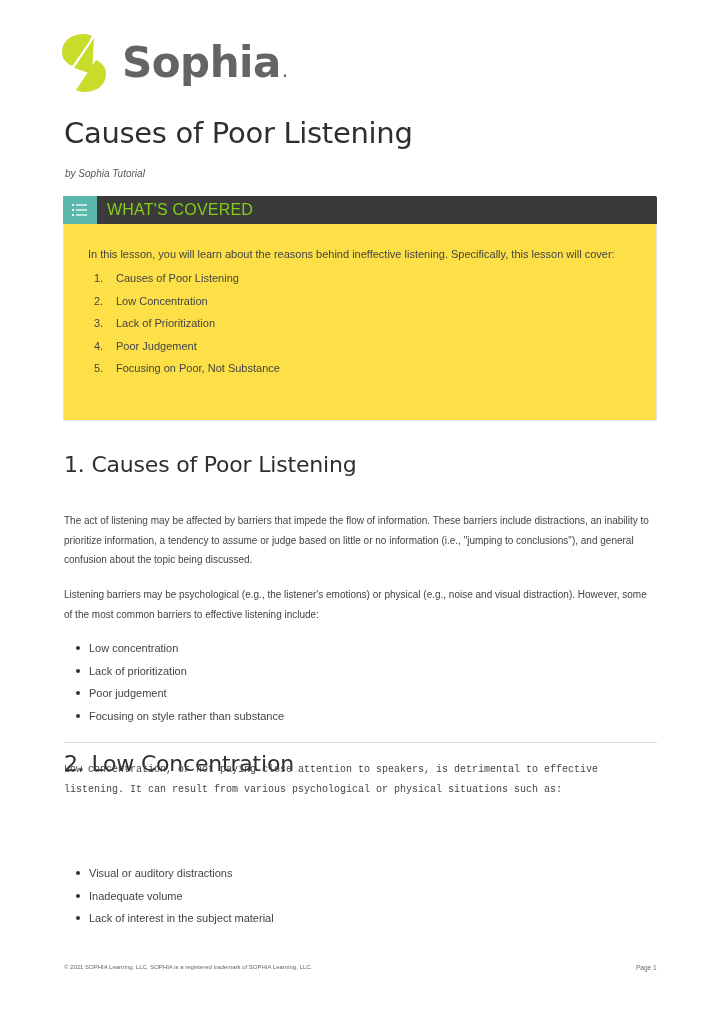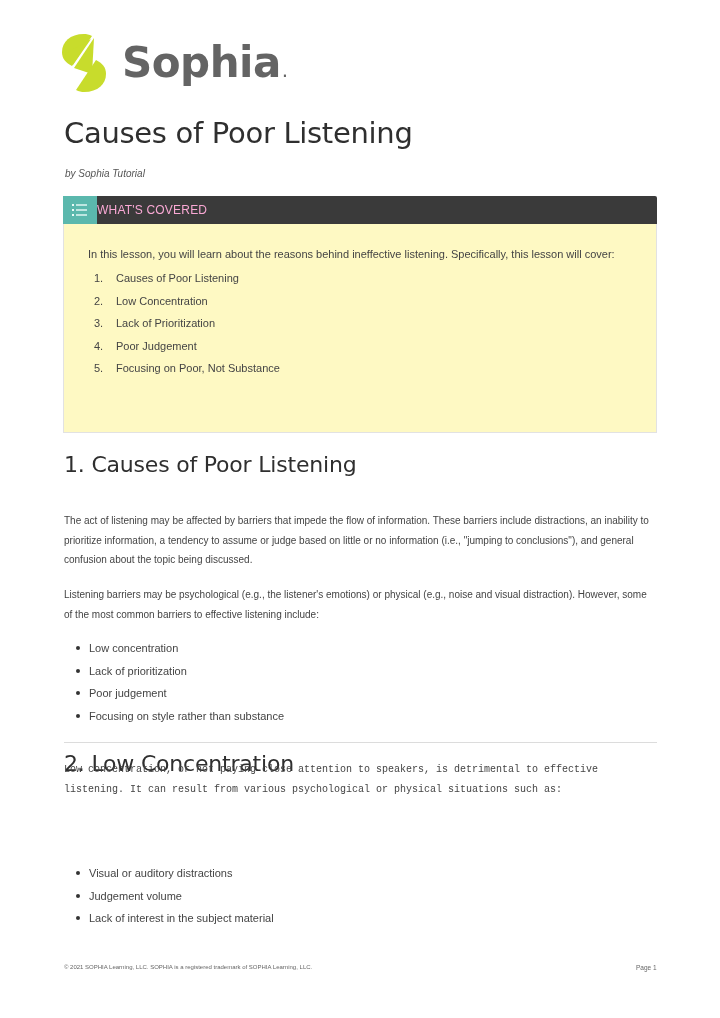--- a/index.html
+++ b/index.html
@@ -28,25 +28,25 @@
       position: absolute; left: 65px; top: 168px; font-style: italic; font-size: 10px; color: #555;
     }
 
     
     .covered { position: absolute; left: 63px; top: 196px; width: 594px; }
     .covered-header { display: flex; height: 28px; background: #3a3a3a; border-radius: 2px 2px 0 0; }
     .covered-icon-box {
       width: 34px; height: 28px; background: #5bb8ad; display: flex; align-items: center; justify-content: center;
     }
     .covered-title {
-      color: #f9a8d4; font-size: 12px; line-height: 28px; letter-spacing: 0.2px;
+      color: #84cc16; font-size: 16px; line-height: 28px; padding-left: 10px; letter-spacing: 0.2px;
     }
     .covered-body {
-      background: #fef9c3; border: 1px solid #e2e2e2; border-top: none;
-      padding: 20px 24px 34px 24px; height: 154px; box-sizing: content-box;
+      background: #fde047; border: 1px solid #e2e2e2; border-top: none;
+      padding: 20px 24px 22px 24px; height: 154px; box-sizing: content-box;
     }
     .covered-intro { font-size: 11px; line-height: 21px; color: #444; margin: 0; }
     .covered-list { margin: 2px 0 0 0; padding: 0; list-style: none; }
     .covered-list li { font-size: 11px; line-height: 22.5px; color: #444; display: flex; }
     .covered-list .num { width: 22px; padding-left: 6px; }
 
     
     .h2 {
       position: absolute; left: 64px; margin: 0;
       font-family: "DejaVu Sans", sans-serif; font-weight: normal; font-size: 22px; color: #2f2f2f;
@@ -150,21 +150,21 @@
 
   <h2 class="h2" style="top:751px;">2. Low Concentration</h2>
   <p class="para" style="top:760px;font-family:Liberation Mono, monospace;">Low concentration, or not paying close attention to speakers, is detrimental to effective listening. It can result from various psychological or physical situations such as:</p>
   <ul class="bullets" style="top:862px;">
     <li>
         <span class="bullet-dot"></span>
         <span>Visual or auditory distractions</span>
       </li>
     <li>
         <span class="bullet-dot"></span>
-        <span>Judgement volume</span>
+        <span>Inadequate volume</span>
       </li>
     <li>
         <span class="bullet-dot"></span>
         <span>Lack of interest in the subject material</span>
       </li>
   </ul>
 
   <div class="footer-left">© 2021 SOPHIA Learning, LLC. SOPHIA is a registered trademark of SOPHIA Learning, LLC.</div>
   <div class="footer-right">Page 1</div>
 </div>

